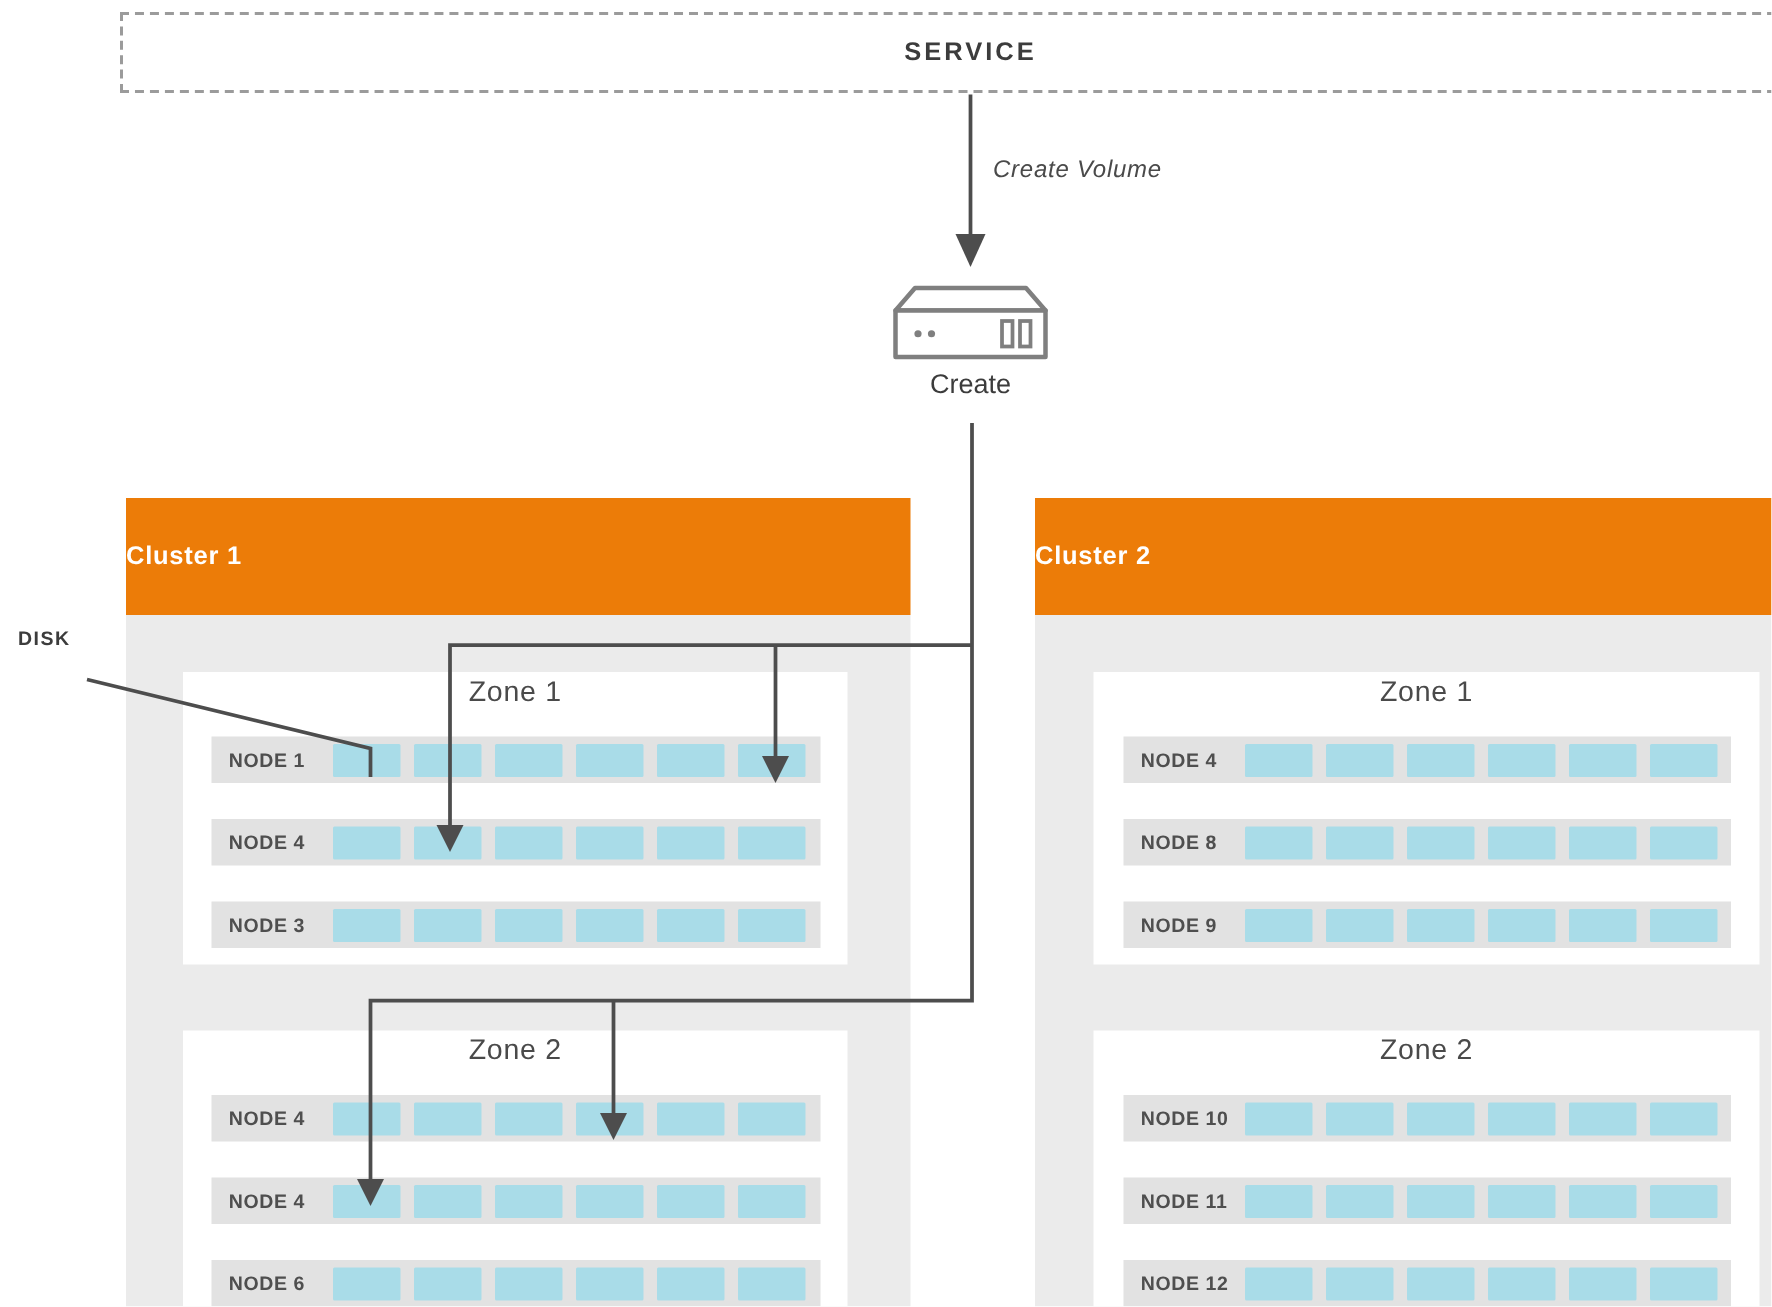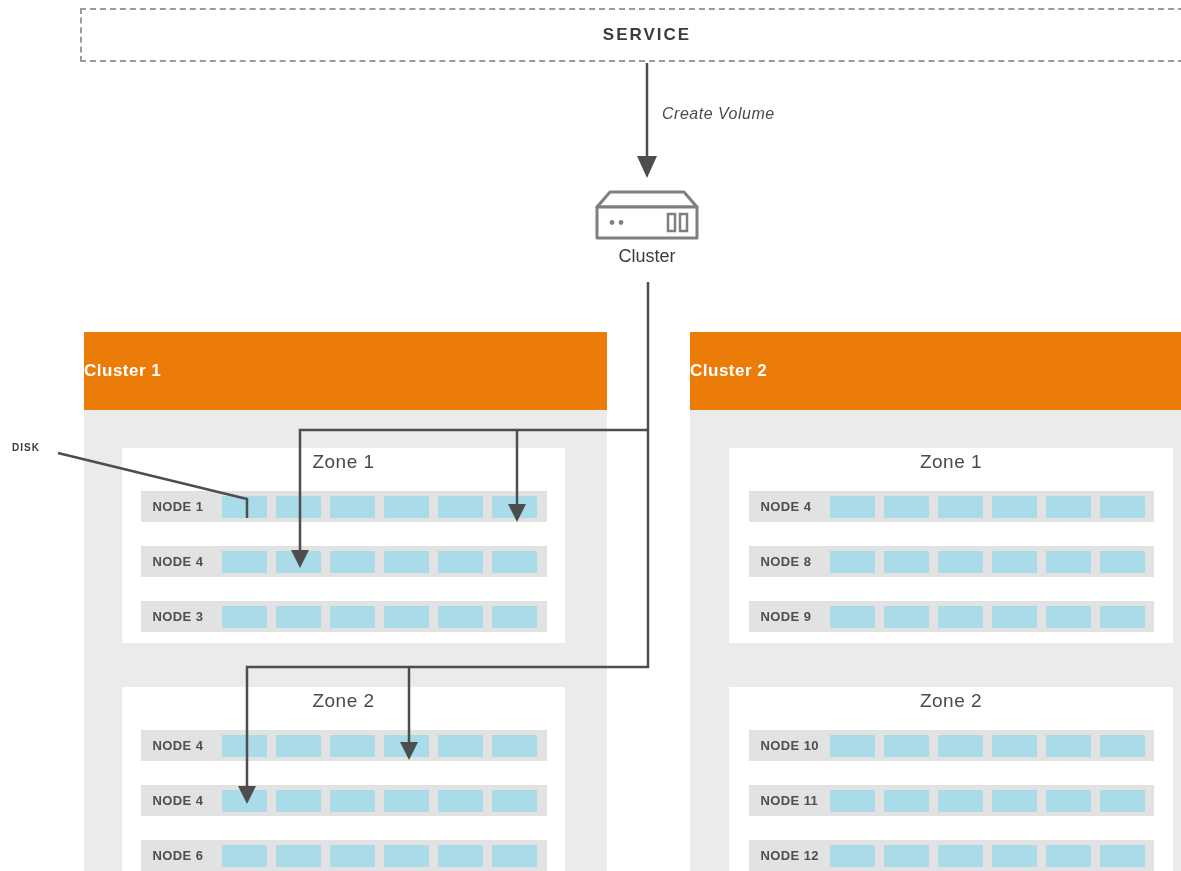--- a/index.html
+++ b/index.html
@@ -40,22 +40,22 @@
 
   
   .heketi-icon{position:absolute;left:590px;top:188px;}
   .heketi-label{
     position:absolute;left:577px;top:246px;width:140px;text-align:center;
     font-size:18px;color:var(--text_dark);
   }
 
   
   .disk-callout{
-    position:absolute;left:12px;top:442px;
-    font-size:10px;font-weight:bold;letter-spacing:1px;color:var(--text_dark);text-align:center;
+    position:absolute;left:12px;top:418px;
+    font-size:13px;font-weight:bold;letter-spacing:1px;color:var(--text_dark);text-align:center;
   }
 
   
   .cluster{position:absolute;top:332px;}
   .cluster-1{left:84px;width:523px;}
   .cluster-2{left:690px;width:524px;}
   .cluster-header{
     height:78px;background:var(--orange);
     display:flex;align-items:center;
   }
@@ -117,21 +117,21 @@
   <svg class="heketi-icon" width="114" height="56" viewBox="0 0 114 56">
     <g stroke="#7F7F7F" stroke-width="3" fill="#FFFFFF" stroke-linejoin="round">
       <path d="M20 4 L94 4 L107 19 L7 19 Z"></path>
       <rect x="7" y="19" width="100" height="31"></rect>
     </g>
     <circle cx="22" cy="34.5" r="2.4" fill="#7F7F7F"></circle>
     <circle cx="31" cy="34.5" r="2.4" fill="#7F7F7F"></circle>
     <rect x="78" y="26" width="7" height="17" fill="none" stroke="#7F7F7F" stroke-width="2.5"></rect>
     <rect x="90" y="26" width="7" height="17" fill="none" stroke="#7F7F7F" stroke-width="2.5"></rect>
   </svg>
-  <div class="heketi-label">Cluster</div>
+  <div class="heketi-label">Create</div>
 
   <div class="disk-callout">DISK</div>
 
   <section class="cluster cluster-1">
     <header class="cluster-header">
       <span>Cluster 1</span>
     </header>
     <div class="cluster-body">
       <div class="zone zone-1">
         <div class="zone-title">Zone 1</div>

